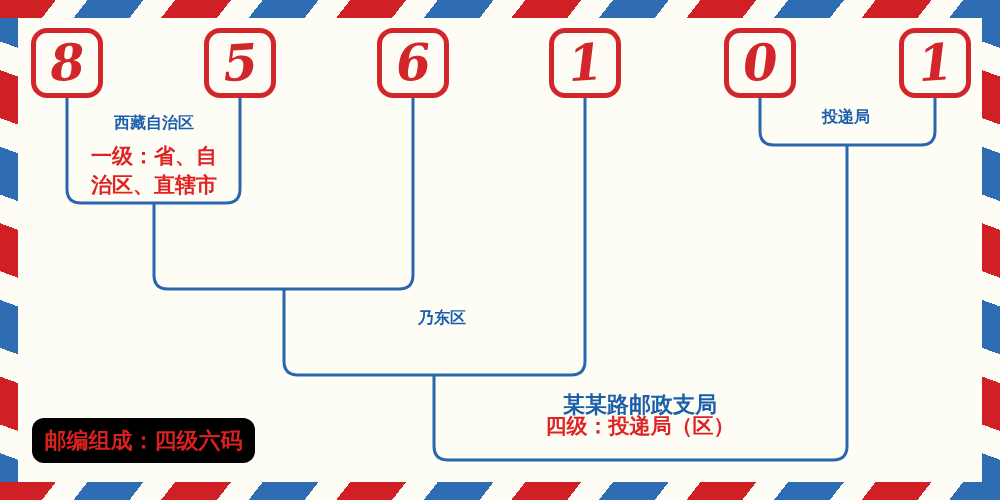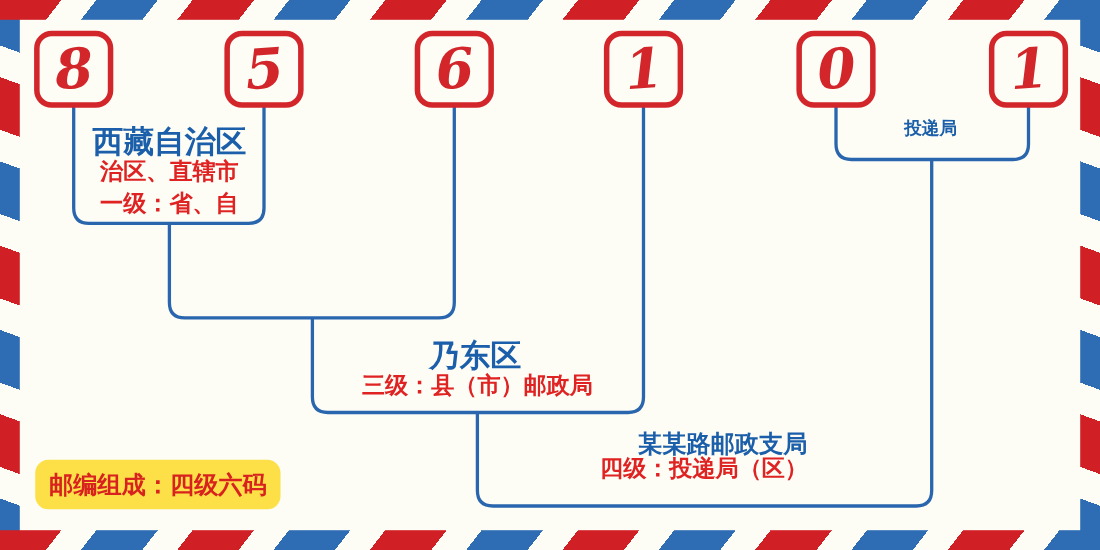--- a/index.html
+++ b/index.html
@@ -43,34 +43,34 @@
     transform:rotate(-4deg);
   }
   
   #connectors{position:absolute;left:0;top:0;}
   #connectors path{fill:none;stroke:#2a66ae;stroke-width:3;}
   
   .lvl-name{
     position:absolute;text-align:center;
     font-family:"DejaVu Serif","Liberation Serif",serif;
     font-weight:bold;color:#1b5ea9;
-    font-size:28px;line-height:1.1;
+    font-size:16px;line-height:1.1;
     white-space:nowrap;
   }
   .lvl-desc{
     position:absolute;text-align:center;
     font-weight:bold;color:#df2222;
     font-size:21px;line-height:29px;
     white-space:nowrap;
   }
   
   .badge{
     position:absolute;left:32px;top:418px;
     width:223px;height:45px;border-radius:12px;
-    background:#fde047;
+    background:#000000;
     display:flex;align-items:center;justify-content:center;
   }
   .badge span{
     font-weight:bold;font-size:22px;color:#d7221f;
     white-space:nowrap;
   }
   .center{transform:translateX(-50%);}
 </style>
 </head>
 <body>
@@ -104,29 +104,28 @@
     </div>
   <div class="digit-box" style="left:724px">
       <span class="digit">0</span>
     </div>
   <div class="digit-box" style="left:899px">
       <span class="digit">1</span>
     </div>
 
   <div class="lvl-name center" style="left:154px;top:114px">西藏自治区</div>
   <div class="lvl-desc center" style="left:154px;top:142px">
+    <div>一级：省、自</div>
     <div>治区、直辖市</div>
-    <div>一级：省、自</div>
   </div>
 
 
-  <div class="lvl-name center" style="left:432px;top:309px">乃东区</div>
-  <div class="lvl-desc center" style="left:434px;top:336px">三级：县（市）邮政局</div>
+  <div class="lvl-name center" style="left:442px;top:309px">乃东区</div>
 
-  <div class="lvl-name center" style="left:657px;top:392px;font-size:22px">某某路邮政支局</div>
+  <div class="lvl-name center" style="left:640px;top:392px;font-size:22px">某某路邮政支局</div>
   <div class="lvl-desc center" style="left:640px;top:412px">四级：投递局（区）</div>
 
   <div class="lvl-name center" style="left:846px;top:108px;font-size:16px">投递局</div>
 
   <div class="badge">
     <span>邮编组成：四级六码</span>
   </div>
 
 </div>
 

